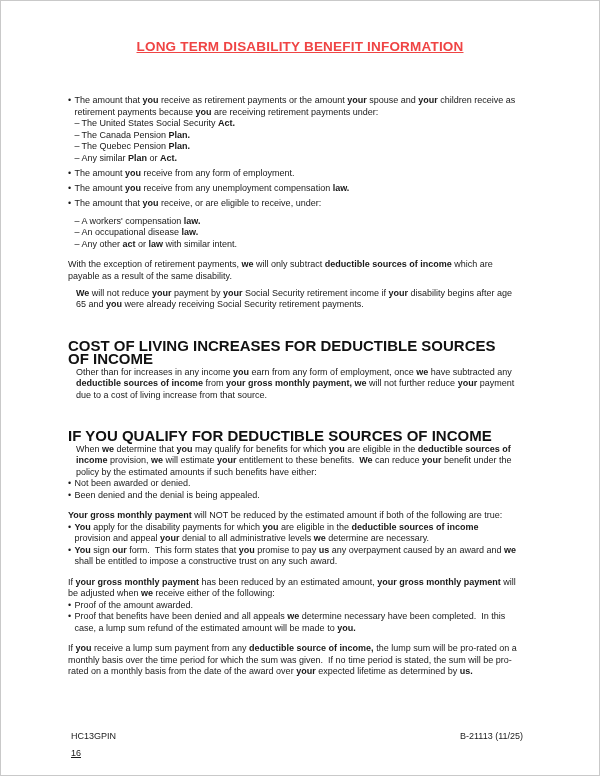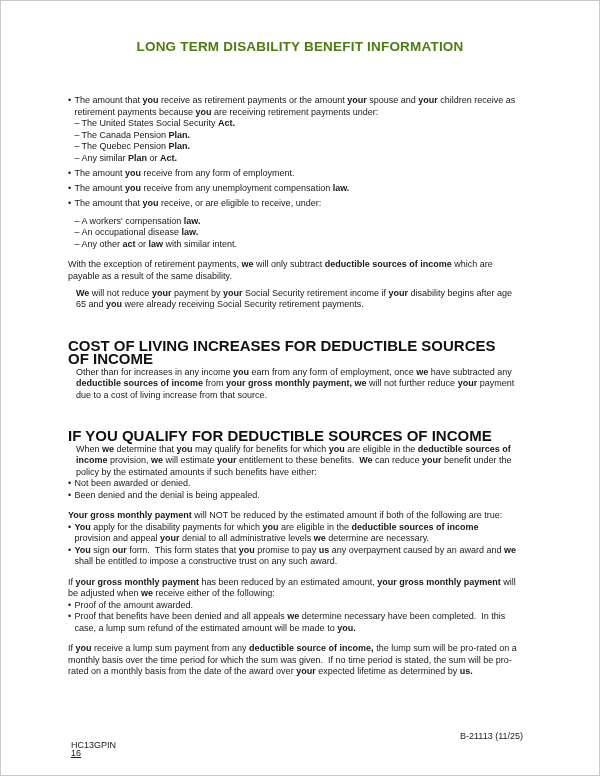--- a/index.html
+++ b/index.html
@@ -17,21 +17,22 @@
   .title {
     position: absolute;
     top: 38px;
     left: 0;
     width: 100%;
     text-align: center;
     font-size: 13.5px;
     font-weight: bold;
     line-height: 15px;
     letter-spacing: 0.2px;
-    color: #4d7c0f;
+    color: #ef4444;
+    text-decoration: underline;
   }
   .doc-body {
     position: absolute;
     top: 94px;
     left: 67px;
     width: 449px;
     font-size: 9px;
     line-height: 11.5px;
   }
   .blk { position: relative; }
@@ -54,21 +55,21 @@
   }
   .h2 + .para { margin-top: 1px; margin-left: 8px; }
   .footer {
     position: absolute;
     top: 730px;
     left: 70px;
     width: 452px;
     font-size: 9px;
     line-height: 11px;
   }
-  .footer .f-left { position: absolute; left: 0; top: 0; margin-top: 9px; }
+  .footer .f-left { position: absolute; left: 0; top: 0; }
   .footer .f-center { position: absolute; left: 0; top: 17px; width: 100%; text-align: left; text-decoration: underline; }
   .footer .f-right { position: absolute; right: 0; top: 0; }
 </style>
 </head>
 <body>
 
 <div class="page">
   <div class="title">LONG TERM DISABILITY BENEFIT INFORMATION</div>
   <div class="doc-body">
       <div class="blk bullet"><span class="marker">•</span><span class="rt"><span>The amount that </span><span class="b">you</span><span> receive as retirement payments or the amount </span><span class="b">your</span><span> spouse and </span><span class="b">your</span><span> children receive as retirement payments because </span><span class="b">you</span><span> are receiving retirement payments under:</span></span></div>

